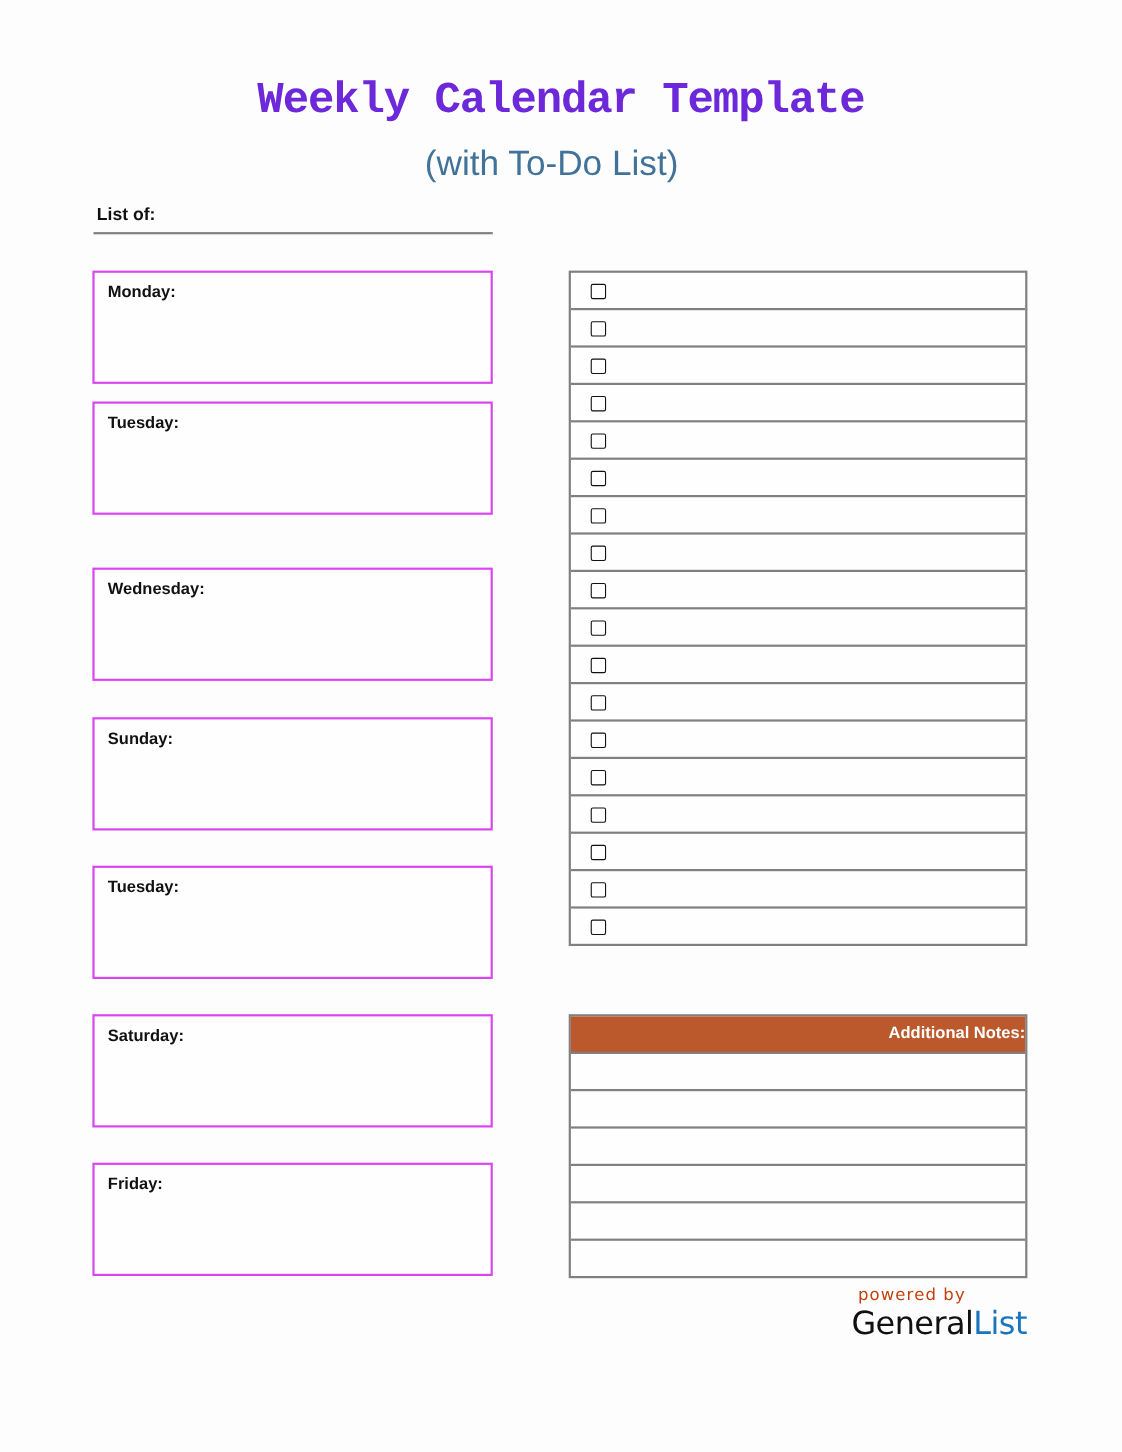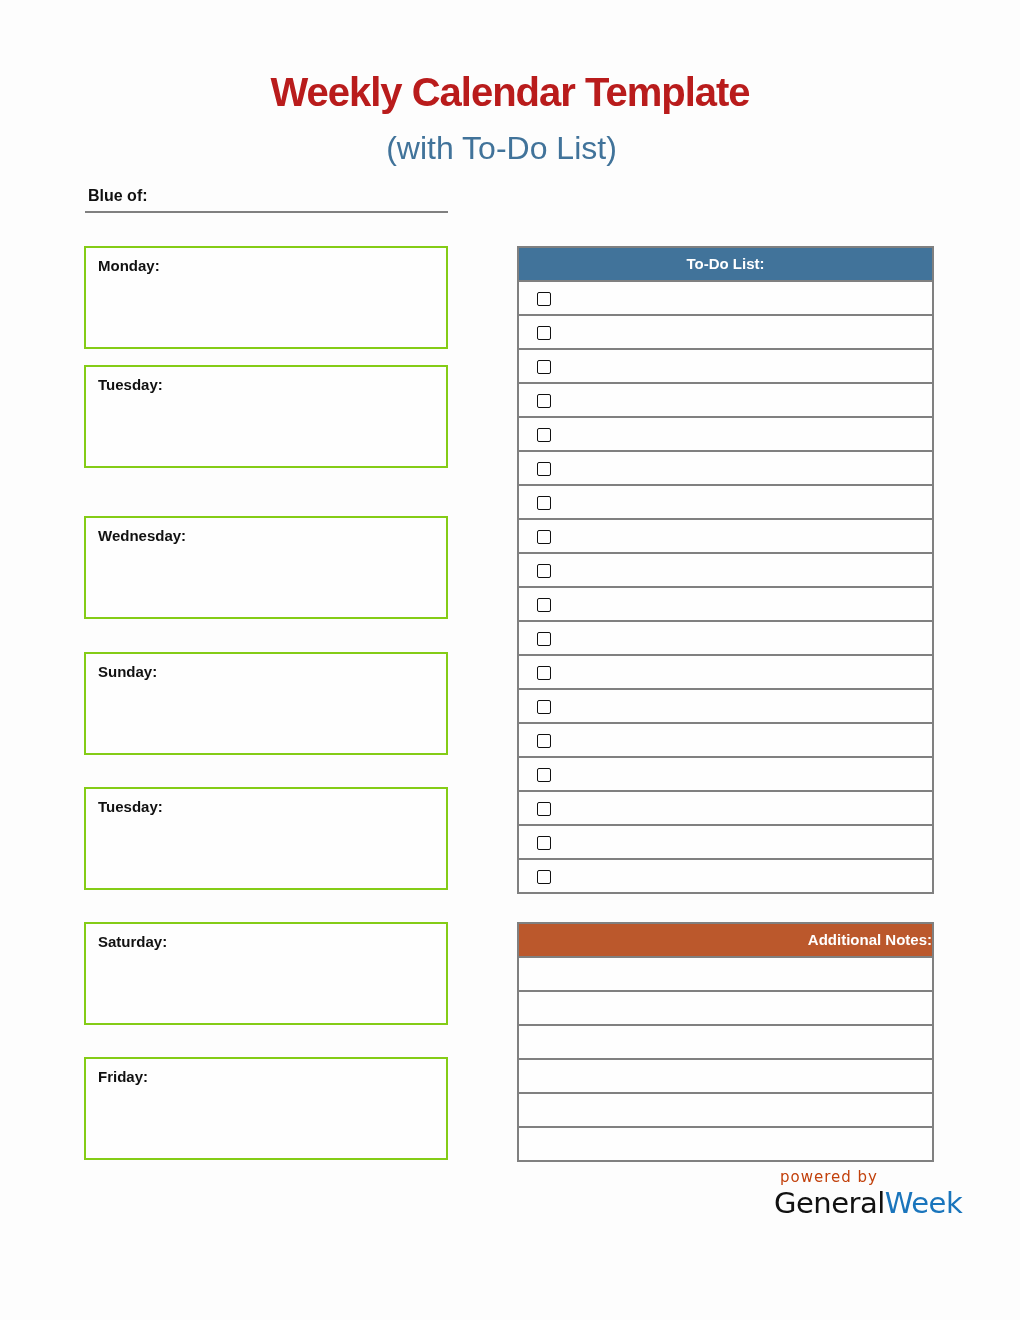--- a/index.html
+++ b/index.html
@@ -1,41 +1,41 @@
 <!DOCTYPE html>
 <html><head>
   <meta charset="utf-8">
   <style>
     html, body { margin:0; padding:0; }
     body { width:1020px; height:1320px; background:#fdfdfd; position:relative; overflow:hidden; font-family:"Liberation Sans", sans-serif; color:#111; }
-    .title { position:absolute; left:0; width:1020px; top:70px; text-align:center; font-size:40px; font-weight:bold; color:#b91c1c; font-family:Liberation Sans, sans-serif; letter-spacing:-1px; }
+    .title { position:absolute; left:0; width:1020px; top:70px; text-align:center; font-size:40px; font-weight:bold; color:#6d28d9; font-family:Liberation Mono, monospace; letter-spacing:-1px; }
     .subtitle { position:absolute; left:0; width:1003px; top:130px; text-align:center; font-size:32px; color:#41739a; font-family:"Liberation Sans", sans-serif; }
     .week-label { position:absolute; left:88px; top:187px; font-size:16px; font-weight:bold; }
     .week-line { position:absolute; left:85px; top:211px; width:363px; height:2px; background:#808080; }
-    .day-box { position:absolute; left:84px; width:360px; height:99px; border:2px solid #84cc16; background:#fefefe; }
+    .day-box { position:absolute; left:84px; width:360px; height:99px; border:2px solid #d946ef; background:#fefefe; }
     .day-label { position:absolute; left:12px; top:9px; font-size:15px; font-weight:bold; }
     .panel { position:absolute; left:517px; width:413px; border:2px solid #808080; background:#fefefe; }
     .panel-header { height:32px; line-height:32px; color:#fff; text-align:center; font-size:15px; font-weight:bold; border-bottom:2px solid #808080; }
     .todo-row { height:32px; border-bottom:2px solid #808080; position:relative; }
     .todo-row:last-child { border-bottom:none; }
     .checkbox { position:absolute; left:18px; top:10px; width:12px; height:12px; border:1.6px solid #111; border-radius:2px; background:#fff; cursor:pointer; }
     .note-row { height:32px; border-bottom:2px solid #808080; }
     .note-row:last-child { border-bottom:none; }
     .powered { position:absolute; left:780px; top:1168px; font-size:15px; color:#c2410c; letter-spacing:1px; font-family:"DejaVu Sans", sans-serif; }
     .brand { position:absolute; left:774px; top:1186px; font-size:29px; font-family:"DejaVu Sans", sans-serif; letter-spacing:-0.5px; }
     .brand .g { color:#111;text-align:center; }
     .brand .b { color:#1a75bc; }
   </style>
 </head>
 <body>
 
 <div class="title">Weekly Calendar Template</div>
 <div class="subtitle">(with To-Do List)</div>
 
-<div class="week-label">Blue of:</div>
+<div class="week-label">List of:</div>
 <div class="week-line"></div>
 
 <div class="day-box" style="top:246px;">
   <span class="day-label">Monday:</span>
 </div>
 <div class="day-box" style="top:365px;">
   <span class="day-label">Tuesday:</span>
 </div>
 <div class="day-box" style="top:516px;">
   <span class="day-label">Wednesday:</span>
@@ -47,21 +47,20 @@
   <span class="day-label">Tuesday:</span>
 </div>
 <div class="day-box" style="top:922px;">
   <span class="day-label">Saturday:</span>
 </div>
 <div class="day-box" style="top:1057px;">
   <span class="day-label">Friday:</span>
 </div>
 
 <div class="panel" style="top:246px;">
-  <div class="panel-header" style="background:#41739a;">To-Do List:</div>
   <div id="todo-rows">
       <div class="todo-row">
         <span class="checkbox"></span>
       </div>
       <div class="todo-row">
         <span class="checkbox"></span>
       </div>
       <div class="todo-row">
         <span class="checkbox"></span>
       </div>
@@ -119,13 +118,13 @@
       <div class="note-row"></div>
       <div class="note-row"></div>
       <div class="note-row"></div>
       <div class="note-row"></div>
       <div class="note-row"></div>
       <div class="note-row"></div>
     </div>
 </div>
 
 <div class="powered">powered by</div>
-<div class="brand"><span class="g">General</span><span class="b">Week</span></div>
+<div class="brand"><span class="g">General</span><span class="b">List</span></div>
 
 </body></html>

